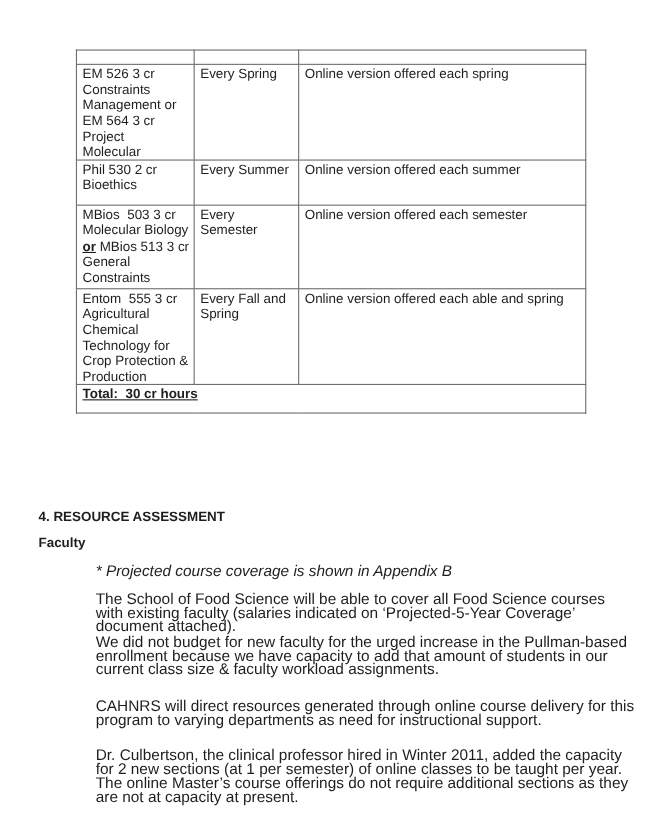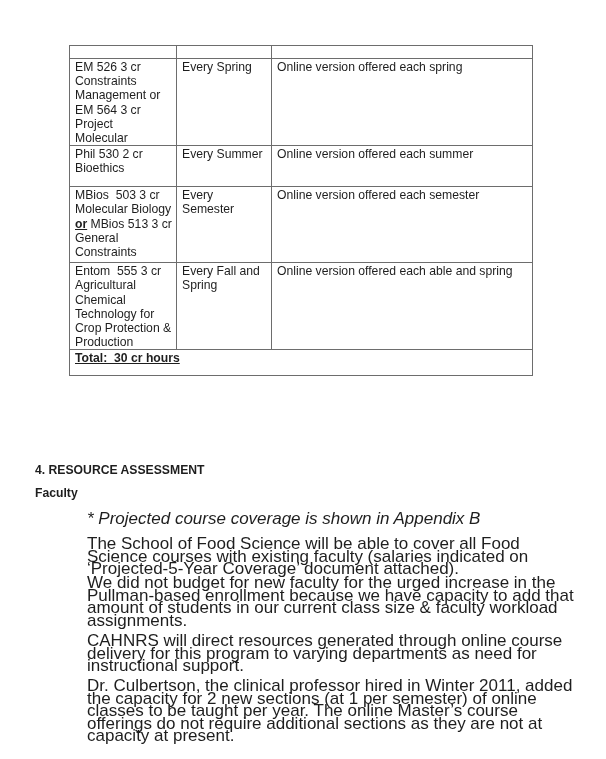--- a/index.html
+++ b/index.html
@@ -27,21 +27,21 @@
     .r-total td { height: 24px; margin-left: 32px; }
     .total-label { font-weight: bold; text-decoration: underline; }
     .u-bold { font-weight: bold; text-decoration: underline; }
     .section-heading {
       position: absolute; left: 35px; top: 463px; font-weight: bold; font-size: 12.2px;
     }
     .sub-heading {
       position: absolute; left: 35px; top: 486px; font-weight: bold; font-size: 12.2px;
     }
     .para {
-      position: absolute; left: 87px; width: 490px; font-size: 17px; line-height: 12.6px; margin: 0;
+      position: absolute; left: 87px; width: 490px; font-size: 14px; line-height: 12.6px; margin: 0;
     }
     .para.italic { font-style: italic; }
   </style>
 </head>
 <body>
 
 <table class="course-table">
   <colgroup>
       <col class="c1">
       <col class="c2">

